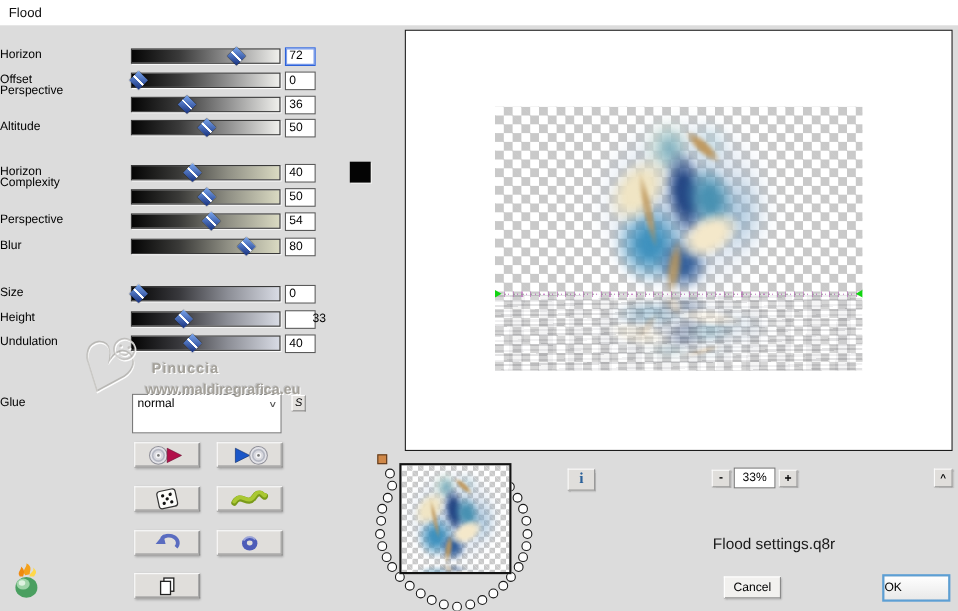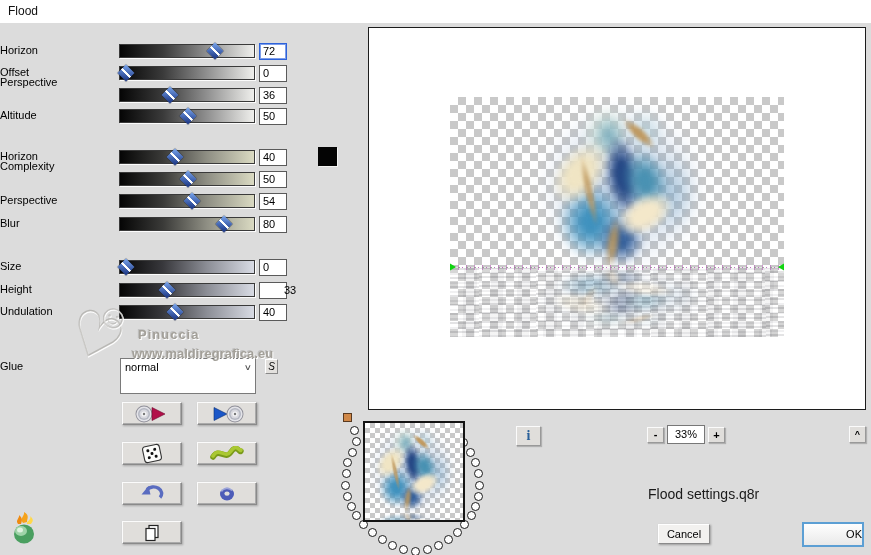--- a/index.html
+++ b/index.html
@@ -89,21 +89,21 @@
   
   .small-btn { position:absolute; background:#e0dedb; border:1px solid #999; border-top-color:#fbfbfb; border-left-color:#fbfbfb; box-shadow:1px 1px 1px rgba(0,0,0,.2); text-align:center; font-weight:bold; }
   #zoom-minus { left:647px; top:427px; width:17px; height:16px; line-height:13px; }
   #zoom-val { position:absolute; left:667px; top:425px; width:38px; height:19px; background:#fff; border:1px solid #777; text-align:center; padding-top:2px; }
   #zoom-plus { left:708px; top:427px; width:17px; height:16px; line-height:14px; }
   #scroll-up { left:849px; top:426px; width:17px; height:17px; font-size:9px; line-height:15px; }
 
   #filename { position:absolute; left:648px; top:486px; font-size:14px; color:#1a1a1a; }
 
   #cancel-btn { position:absolute; left:658px; top:524px; width:52px; height:20px; background:#f2f1ef; border:1px solid #8a8a8a; border-top-color:#fff; border-left-color:#fff; box-shadow:1px 1px 2px rgba(0,0,0,.3); text-align:center; padding-top:3px; }
-  #ok-btn { position:absolute; left:802px; top:522px; width:62px; height:25px; background:linear-gradient(#fefefe,#e9e9e9); border:2px solid #5c9fd4; text-align:right; padding-top:4px; }
+  #ok-btn { position:absolute; left:802px; top:522px; width:62px; height:25px; background:linear-gradient(#fefefe,#e9e9e9); border:2px solid #5c9fd4; text-align:left; padding-top:4px; }
 
   
   #pear { position:absolute; left:10px; top:512px; }
 </style>
 </head>
 <body>
 
 <div id="titlebar">
   <div id="title">Flood</div>
 </div>

